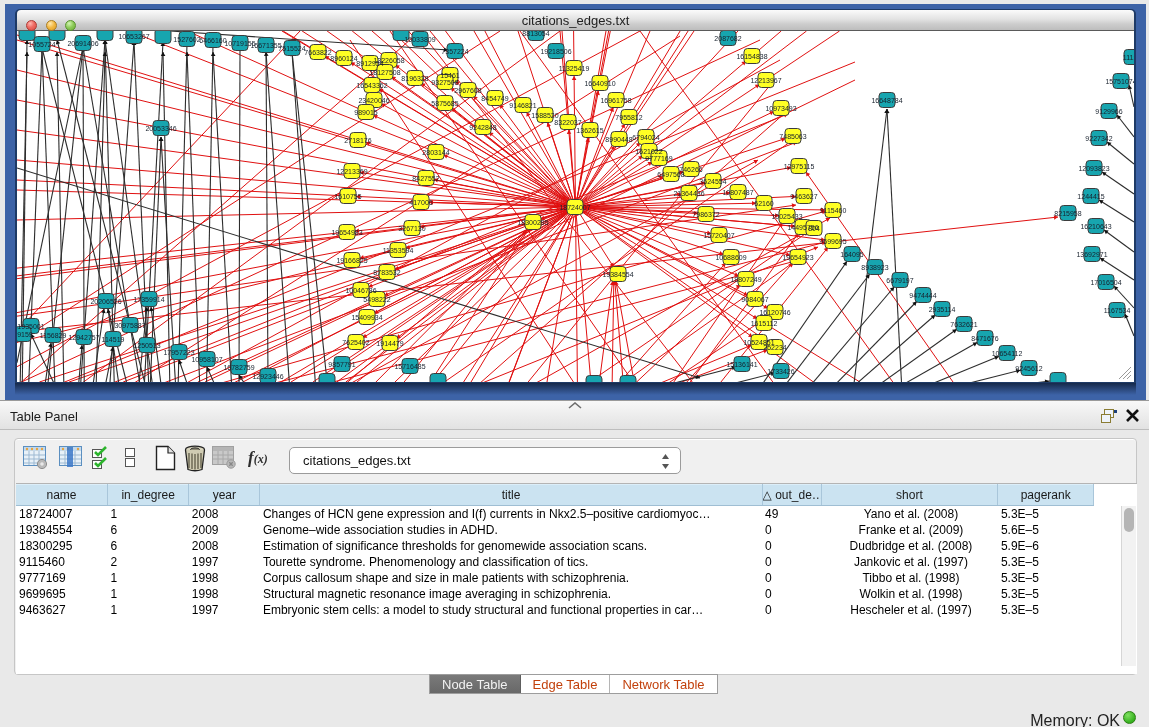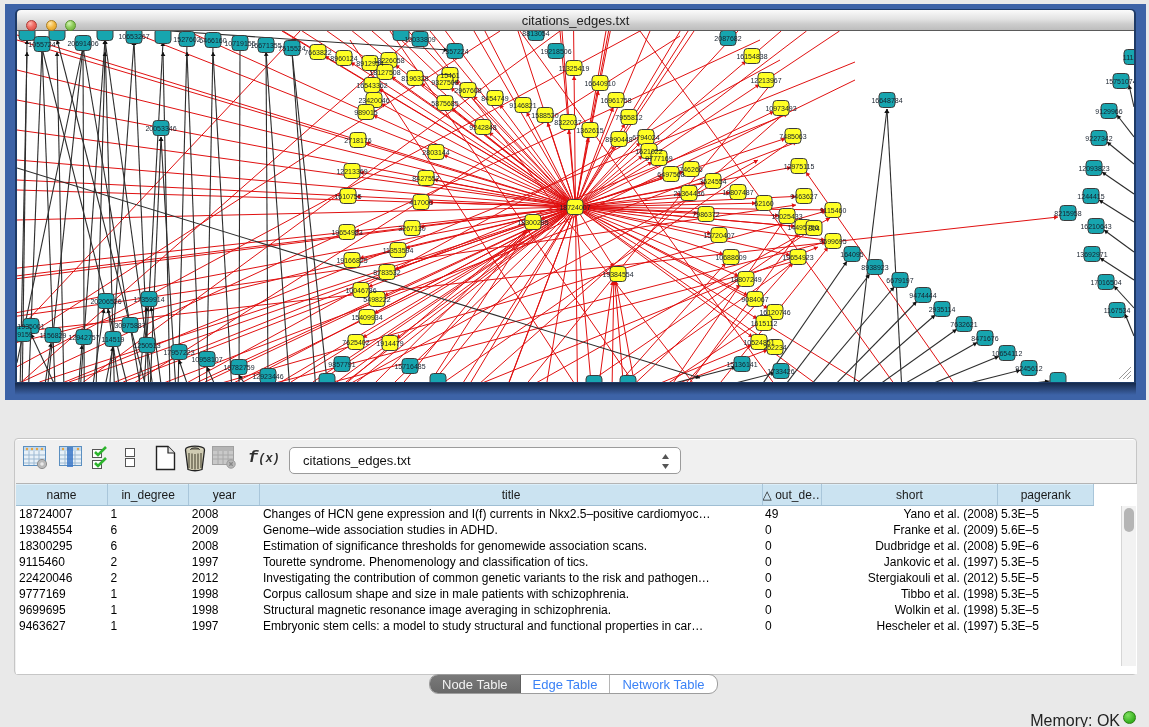--- a/index.html
+++ b/index.html
@@ -21,27 +21,27 @@
  border:1px solid #c6c6c6;border-radius:4px;box-shadow:inset 0 1px 0 #fff}
 #toolbar{position:absolute;left:0;top:0;width:100%;height:44px}
 #combo{position:absolute;left:274px;top:8px;width:392px;height:27px;background:#fff;border:1px solid #9b9b9b;border-radius:5px}
 #combo span{position:absolute;left:13px;top:5px;font-size:13px;color:#111}
 #tablewrap{position:absolute;left:1px;top:44px;width:1121px;height:191px;background:#fff;border-top:1px solid #b4b4b4;overflow:hidden}
 table{border-collapse:collapse;table-layout:fixed;width:1078px;font-size:12px;color:#000}
 th{background:#cbe3f1;border-right:1px solid #a9c6da;border-bottom:1px solid #9fbed3;border-top:1px solid #dceef9;
  font-weight:normal;font-size:12px;height:21px;padding:0;color:#1a1a1a;white-space:nowrap;overflow:hidden}
 td{height:16px;padding:0 0 0 3px;white-space:nowrap;overflow:hidden}
 td.c2,td.c3{padding-left:3px}
-td.c6{text-align:right}
+td.c6{text-align:center}
 .c1{width:90px}.c2{width:80px}.c3{width:70px}.c4{width:494px}.c5{width:58px}.c6{width:174px}.c7{width:94px}
 #vsb{position:absolute;right:1px;top:66px;width:15px;height:160px;background:#f2f2f2;border-left:1px solid #d6d6d6}
 #vsb .thumb{position:absolute;left:2px;top:2px;width:10px;height:24px;background:#b5b5b5;border-radius:5px}
 
-#tabs{position:absolute;left:429px;top:274px;height:20px;display:flex;border:1px solid #9d9d9d;border-radius:9px;overflow:hidden;background:#fff}
-#tabs div{font-size:13px;padding:2px 12px 0 12px;color:#3b82f6;border-right:1px solid #b5b5b5;height:20px}
+#tabs{position:absolute;left:429px;top:274px;height:20px;display:flex;border:1px solid #9d9d9d;border-radius:0;overflow:hidden;background:#fff}
+#tabs div{font-size:13px;padding:2px 12px 0 12px;color:#c2410c;border-right:1px solid #b5b5b5;height:20px}
 #tabs div.sel{background:linear-gradient(#7a7a7a,#666);color:#f2f2f2;border-right:1px solid #5e5e5e}
 #tabs div:last-child{border-right:none}
 #memory{position:absolute;right:29px;top:312px;font-size:16px;color:#222}
 #memdot{position:absolute;right:13px;top:311px;width:13px;height:13px;border-radius:50%;background:radial-gradient(circle at 35% 30%,#7fe060,#35b01e 70%);border:1px solid #2a7d12}
 
 .picon{position:absolute;top:7px}
 </style></head><body>
 <div id="root">
   <div id="netframe">
     <div class="shadow"></div>
@@ -722,20 +722,34 @@
       <svg id="grip" width="14" height="13">
           <g stroke="#9a9a9a" stroke-width="1">
             <line x1="1" y1="12" x2="13" y2="0"></line>
             <line x1="5" y1="12" x2="13" y2="4"></line>
             <line x1="9" y1="12" x2="13" y2="8"></line>
           </g>
         </svg>
     </div>
   </div>
   <div id="tpanel">
+    <div id="tpanel-title">
+        <span>Table Panel</span>
+      <svg style="position:absolute;left:567px;top:1px" width="16" height="7" viewBox="0 0 16 7">
+          <path d="M2 6 L8 1 L14 6" fill="none" stroke="#6e6e6e" stroke-width="1.6"></path>
+        </svg>
+      <svg class="picon" style="right:32px" width="17" height="16" viewBox="0 0 17 16">
+          <rect x="4.5" y="1.5" width="9" height="8" fill="#eef3fa" stroke="#8a7c33"></rect>
+          <rect x="1.5" y="6.5" width="9" height="8" fill="#eef3fa" stroke="#8a7c33"></rect>
+          <rect x="14" y="2" width="3" height="3" fill="#1d3f7a"></rect>
+        </svg>
+      <svg class="picon" style="right:9px" width="15" height="15" viewBox="0 0 15 15">
+          <path d="M2 2 L13 13 M13 2 L2 13" stroke="#111" stroke-width="2.6"></path>
+        </svg>
+    </div>
     <div id="innerpanel">
       <div id="toolbar">
 <svg style="position:absolute;left:6px;top:5px" width="28" height="27" viewBox="0 0 28 27">
  <rect x="2.5" y="2.5" width="22" height="19" fill="#e8f1f8" stroke="#5b8fc0"></rect>
  <rect x="3" y="3" width="21" height="4" fill="#c3d9ec"></rect>
  <circle cx="6" cy="5" r="1.2" fill="#e8a33d"></circle>
             <circle cx="11" cy="5" r="1.2" fill="#e8a33d"></circle>
             <circle cx="16" cy="5" r="1.2" fill="#e8a33d"></circle>
             <circle cx="21" cy="5" r="1.2" fill="#e8a33d"></circle>
  <path d="M3 11 H24 M3 15 H24 M3 19 H24 M8 7 V21 M13 7 V21 M18 7 V21" stroke="#9db9d2" stroke-width="1"></path>
@@ -771,21 +785,21 @@
  <path d="M3.5 6 L6 25.5 Q13 28 20 25.5 L22.5 6" fill="#cfcbb2" stroke="#222" stroke-width="1.3"></path>
  <path d="M7 9 V24 M10 9.5 V25 M13 10 V25.5 M16 9.5 V25 M19 9 V24" stroke="#55523f" stroke-width="1.2"></path>
 </svg>
 <svg style="position:absolute;left:196px;top:6px" width="26" height="25" viewBox="0 0 26 25">
  <rect x="1.5" y="1.5" width="21" height="18" fill="#c9c9c9" stroke="#a0a0a0"></rect>
  <rect x="2" y="2" width="20" height="4" fill="#b5b5b5"></rect>
  <path d="M2 10 H22 M2 14 H22 M7 6 V19 M12 6 V19 M17 6 V19" stroke="#a8a8a8"></path>
  <circle cx="20" cy="19" r="4.2" fill="#b9b9b9" stroke="#9a9a9a"></circle>
  <path d="M18.3 17.3 l3.4 3.4 M21.7 17.3 l-3.4 3.4" stroke="#888" stroke-width="1.3"></path>
 </svg>
-<div style="position:absolute;left:233px;top:9px;font-size:17px;font-style:italic;font-weight:bold;color:#2d2d2d;font-family:Liberation Mono, monospace">f<span style="font-size:12px">(x)</span></div>
+<div style="position:absolute;left:233px;top:9px;font-size:17px;font-style:italic;font-weight:bold;color:#2d2d2d;font-family:Liberation Serif, serif">f<span style="font-size:12px">(x)</span></div>
 
         <div id="combo">
             <span>citations_edges.txt</span>
           <svg style="position:absolute;right:10px;top:6px" width="9" height="15">
               <path d="M4.5 0 L8 5 L1 5 Z" fill="#555"></path>
               <path d="M4.5 15 L8 10 L1 10 Z" fill="#555"></path>
             </svg>
         </div>
       </div>
       <div id="tablewrap">
@@ -830,29 +844,20 @@
 <tr>
                 <td class="c1">9115460</td>
                 <td class="c2">2</td>
                 <td class="c3">1997</td>
                 <td class="c4">Tourette syndrome. Phenomenology and classification of tics.</td>
                 <td class="c5">0</td>
                 <td class="c6">Jankovic et al. (1997)</td>
                 <td class="c7">5.3E–5</td>
               </tr>
 <tr>
-                <td class="c1">22420046</td>
-                <td class="c2">2</td>
-                <td class="c3">2012</td>
-                <td class="c4">Investigating the contribution of common genetic variants to the risk and pathogen…</td>
-                <td class="c5">0</td>
-                <td class="c6">Stergiakouli et al. (2012)</td>
-                <td class="c7">5.5E–5</td>
-              </tr>
-<tr>
                 <td class="c1">9777169</td>
                 <td class="c2">1</td>
                 <td class="c3">1998</td>
                 <td class="c4">Corpus callosum shape and size in male patients with schizophrenia.</td>
                 <td class="c5">0</td>
                 <td class="c6">Tibbo et al. (1998)</td>
                 <td class="c7">5.3E–5</td>
               </tr>
 <tr>
                 <td class="c1">9699695</td>

